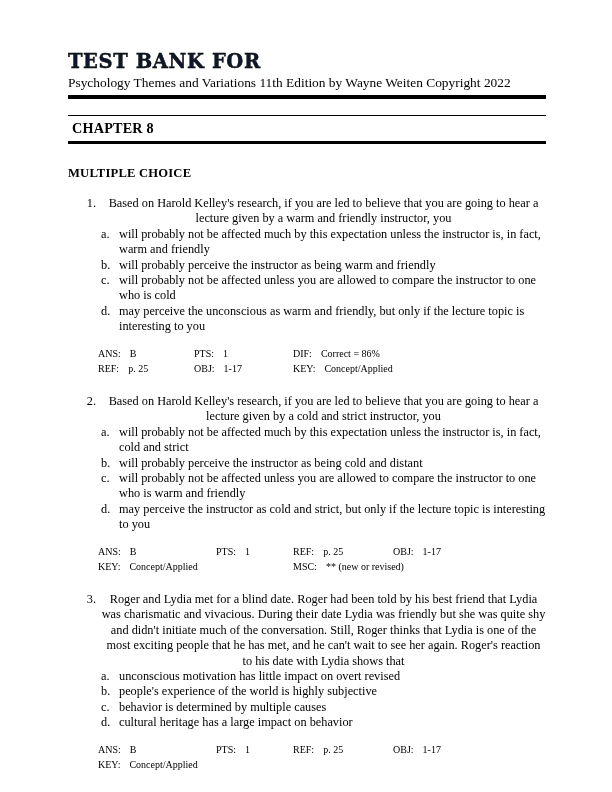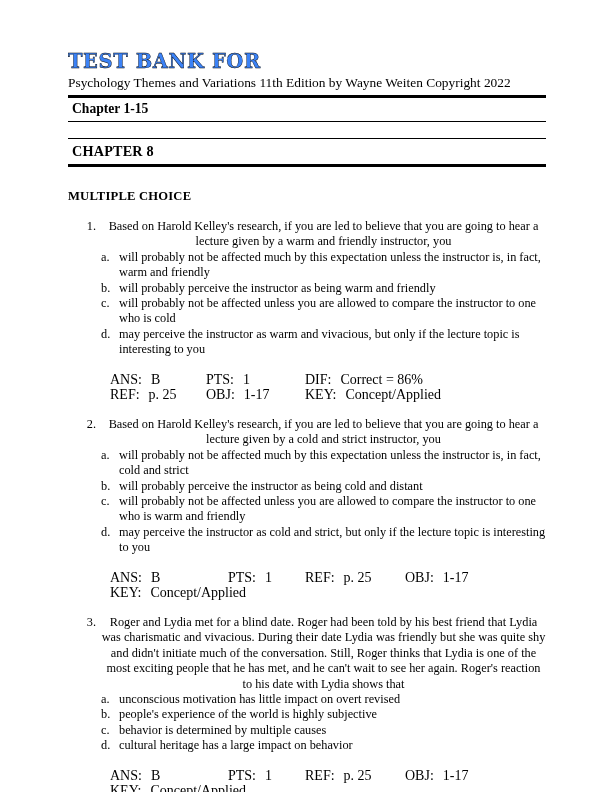--- a/index.html
+++ b/index.html
@@ -31,21 +31,21 @@
   
   .masthead-title {
     font-family: "DejaVu Serif", "Liberation Serif", serif;
     font-weight: bold;
     font-size: 19.5px;
     letter-spacing: 0.6px;
     line-height: 1.05;
     font-variant: small-caps;
     text-transform: uppercase;
     margin: 0 0 3px 0;
-    color: #3b82f6;
+    color: #0f172a;
     -webkit-text-stroke: 0.4px #000;
   }
   .masthead-sub {
     font-size: 13.4px;
     line-height: 1.2;
     margin: 0 0 3px 0;
     white-space: nowrap;
   }
 
   
@@ -127,22 +127,22 @@
     display: block;
     margin-left: 18px;
   }
   
   .options.indented .option .opt-text { }
   
   .options.flat .option .opt-text { margin-left: 18px; }
 
   
   .meta-block {
-    margin: 13px 0 0 42px;
-    font-size: 14px;
+    margin: 13px 0 0 30px;
+    font-size: 10px;
     line-height: 1.27;
     text-decoration: underline;
   }
   .meta-row {
     display: block;
     position: relative;
     height: 15.6px;
     white-space: nowrap;
   }
   .meta-cell {
@@ -176,21 +176,20 @@
 
 <div class="page">
   <div class="content">
 
     <div class="masthead">
       <div class="masthead-title">Test Bank For</div>
       <div class="masthead-sub">Psychology Themes and Variations 11th Edition by Wayne Weiten Copyright 2022</div>
     </div>
 
     <div class="rule-thick"></div>
-    <div class="band-heading">Chapter 1-15</div>
     <div class="rule-thin"></div>
 
     <div class="gap-between-bands"></div>
 
     <div class="rule-thin"></div>
     <div class="chapter-heading">CHAPTER 8</div>
     <div class="rule-thick"></div>
 
     <div class="section-title">MULTIPLE CHOICE</div>
 
@@ -205,21 +204,21 @@
         <li class="option">
           <span class="opt-letter">b.</span>
           <span class="opt-text">will probably perceive the instructor as being warm and friendly</span>
         </li>
         <li class="option">
           <span class="opt-letter">c.</span>
           <span class="opt-text">will probably not be affected unless you are allowed to compare the instructor to one who is cold</span>
         </li>
         <li class="option">
           <span class="opt-letter">d.</span>
-          <span class="opt-text">may perceive the instructor as warm and vivacious, but only if the lecture topic is interesting to you</span>
+          <span class="opt-text">may perceive the unconscious as warm and friendly, but only if the lecture topic is interesting to you</span>
         </li>
       </ul>
       <div class="meta-block">
         <div class="meta-row">
           <span class="meta-cell colA-1">
             <span class="mk">ANS:</span><span class="mv">B</span>
           </span>
           <span class="meta-cell colA-2">
             <span class="mk">PTS:</span><span class="mv">1</span>
           </span>
@@ -274,20 +273,23 @@
             <span class="mk">REF:</span><span class="mv">p. 25</span>
           </span>
           <span class="meta-cell colB-4">
             <span class="mk">OBJ:</span><span class="mv">1-17</span>
           </span>
         </div>
         <div class="meta-row">
           <span class="meta-cell colB-1">
             <span class="mk">KEY:</span><span class="mv">Concept/Applied</span>
           </span>
+          <span class="meta-cell colB-3">
+            <span class="mk">MSC:</span><span class="mv">** (new or revised)</span>
+          </span>
         </div>
       </div>
     </div>
 
     <div class="question">
       <div class="q-number">3.</div>
       <div class="q-stem">Roger and Lydia met for a blind date. Roger had been told by his best friend that Lydia was charismatic and vivacious. During their date Lydia was friendly but she was quite shy and didn't initiate much of the conversation. Still, Roger thinks that Lydia is one of the most exciting people that he has met, and he can't wait to see her again. Roger's reaction to his date with Lydia shows that</div>
       <ul class="options flat">
         <li class="option">
           <span class="opt-letter">a.</span>

